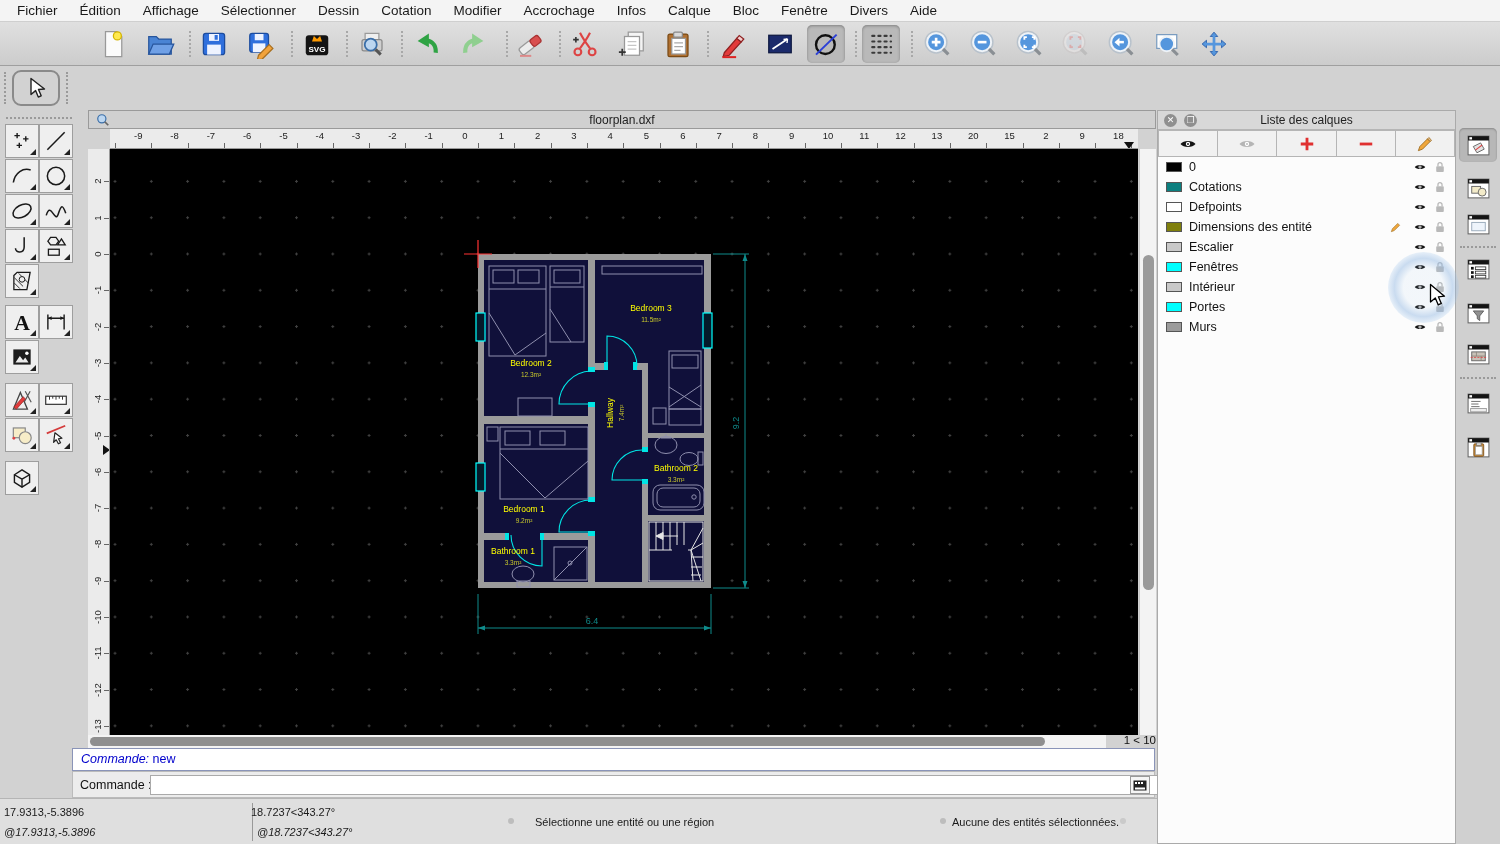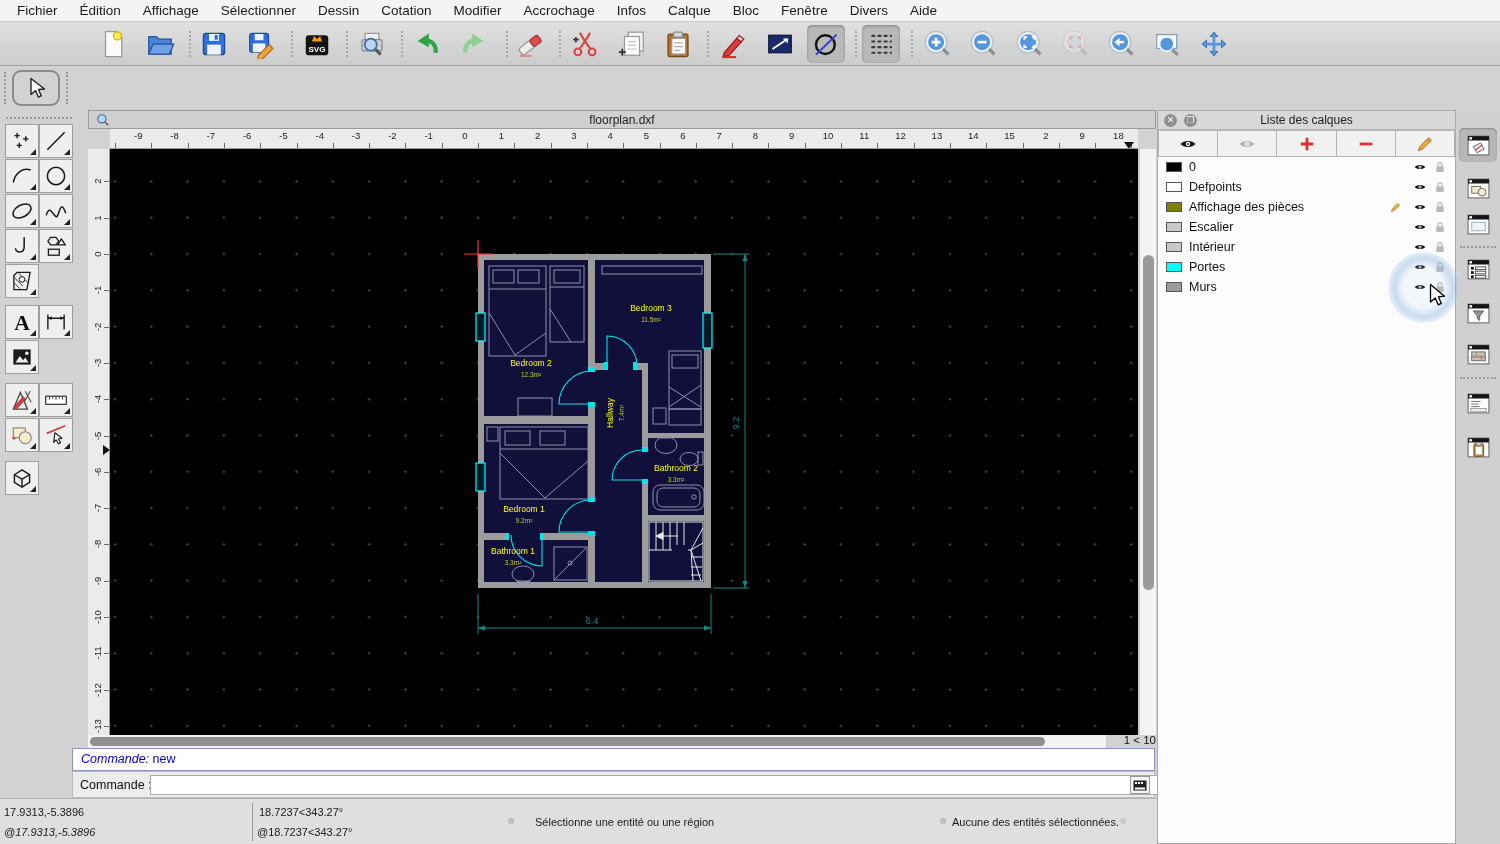--- a/index.html
+++ b/index.html
@@ -437,21 +437,21 @@
     <div class="num" style="left: 681.7px;">9</div>
     <div class="tick" style="left: 694.7px;"></div>
     <div class="num" style="left: 718px;">10</div>
     <div class="tick" style="left: 731px;"></div>
     <div class="num" style="left: 754.3px;">11</div>
     <div class="tick" style="left: 767.3px;"></div>
     <div class="num" style="left: 790.6px;">12</div>
     <div class="tick" style="left: 803.6px;"></div>
     <div class="num" style="left: 826.9px;">13</div>
     <div class="tick" style="left: 839.9px;"></div>
-    <div class="num" style="left: 863.2px;">14</div>
+    <div class="num" style="left: 863.2px;">20</div>
     <div class="tick" style="left: 876.2px;"></div>
     <div class="num" style="left: 899.5px;">15</div>
     <div class="tick" style="left: 912.5px;"></div>
     <div class="num" style="left: 935.8px;">2</div>
     <div class="tick" style="left: 948.8px;"></div>
     <div class="num" style="left: 972.1px;">9</div>
     <div class="tick" style="left: 985.1px;"></div>
     <div class="num" style="left: 1008.4px;">18</div>
     <div class="tick" style="left: 1021.4px;"></div>
     <div class="hptr" style="left: 1014px;"></div>
@@ -638,22 +638,22 @@
         <rect x="5" y="2" width="2" height="2" fill="#fff"></rect>
         <rect x="8" y="2" width="2" height="2" fill="#fff"></rect>
       </svg>
   </div>
 </div>
 
 <div class="statusbar">
   <div class="sb-line" style="left:4px;top:7px;">17.9313,-5.3896</div>
   <div class="sb-line" style="left:4px;top:27px;font-style:italic;">@17.9313,-5.3896</div>
   <div class="sb-div"></div>
-  <div class="sb-line" style="left:259px;top:7px;">18.7237&lt;343.27°</div>
-  <div class="sb-line" style="left:257px;top:27px;">@18.7237&lt;343.27°</div>
+  <div class="sb-line" style="left:251px;top:7px;">18.7237&lt;343.27°</div>
+  <div class="sb-line" style="left:257px;top:27px;font-style:italic;">@18.7237&lt;343.27°</div>
   <div class="sb-dot" style="left:508px;top:19px;"></div>
   <div class="sb-line" style="left:535px;top:17px;">Sélectionne une entité ou une région</div>
 
   <div class="sb-dot" style="left:940px;top:19px;"></div>
   <div class="sb-line" style="left:952px;top:17px;">Aucune des entités sélectionnées.</div>
   <div class="sb-dot" style="left:1120px;top:19px;opacity:.6;"></div>
 </div>
 
 <div class="lp">
   <div class="lp-head">
@@ -701,51 +701,77 @@
             <path d="M3 12c3.5-4.8 14.5-4.8 18 0-3.5 4.8-14.5 4.8-18 0z" fill="#141414"></path>
             <circle cx="12" cy="12" r="2.6" fill="#fff"></circle>
             <circle cx="12" cy="12" r="1.1" fill="#141414"></circle>
           </svg></span>
         <span class="licon l-lock"><svg viewBox="0 0 24 24">
             <rect x="5.5" y="10.5" width="13" height="10" rx="1.5" fill="#b9b9b9"></rect>
             <path d="M8.5 10.5V8a3.5 3.5 0 017 0v2.5" fill="none" stroke="#b9b9b9" stroke-width="2.2"></path>
           </svg></span>
       </div>
       <div class="lrow">
+        <span class="swatch" style="background: rgb(12, 127, 127);"></span>
+        <span class="lname">Cotations</span>
+        <span class="licon l-eye"><svg viewBox="0 0 24 24">
+            <path d="M3 12c3.5-4.8 14.5-4.8 18 0-3.5 4.8-14.5 4.8-18 0z" fill="#141414"></path>
+            <circle cx="12" cy="12" r="2.6" fill="#fff"></circle>
+            <circle cx="12" cy="12" r="1.1" fill="#141414"></circle>
+          </svg></span>
+        <span class="licon l-lock"><svg viewBox="0 0 24 24">
+            <rect x="5.5" y="10.5" width="13" height="10" rx="1.5" fill="#b9b9b9"></rect>
+            <path d="M8.5 10.5V8a3.5 3.5 0 017 0v2.5" fill="none" stroke="#b9b9b9" stroke-width="2.2"></path>
+          </svg></span>
+      </div>
+      <div class="lrow">
         <span class="swatch" style="background: rgb(255, 255, 255);"></span>
         <span class="lname">Defpoints</span>
         <span class="licon l-eye"><svg viewBox="0 0 24 24">
             <path d="M3 12c3.5-4.8 14.5-4.8 18 0-3.5 4.8-14.5 4.8-18 0z" fill="#141414"></path>
             <circle cx="12" cy="12" r="2.6" fill="#fff"></circle>
             <circle cx="12" cy="12" r="1.1" fill="#141414"></circle>
           </svg></span>
         <span class="licon l-lock"><svg viewBox="0 0 24 24">
             <rect x="5.5" y="10.5" width="13" height="10" rx="1.5" fill="#b9b9b9"></rect>
             <path d="M8.5 10.5V8a3.5 3.5 0 017 0v2.5" fill="none" stroke="#b9b9b9" stroke-width="2.2"></path>
           </svg></span>
       </div>
       <div class="lrow">
         <span class="swatch" style="background: rgb(127, 127, 12);"></span>
-        <span class="lname">Affichage des pièces</span>
+        <span class="lname">Dimensions des entité</span>
         <span class="licon l-pen"><svg viewBox="0 0 24 24">
             <path d="M4 20l1.8-5L15 5.8l3.2 3.2L9 18.2z" fill="#f0a73c" stroke="#9a6a1f"></path>
           </svg></span>
         <span class="licon l-eye"><svg viewBox="0 0 24 24">
             <path d="M3 12c3.5-4.8 14.5-4.8 18 0-3.5 4.8-14.5 4.8-18 0z" fill="#141414"></path>
             <circle cx="12" cy="12" r="2.6" fill="#fff"></circle>
             <circle cx="12" cy="12" r="1.1" fill="#141414"></circle>
           </svg></span>
         <span class="licon l-lock"><svg viewBox="0 0 24 24">
             <rect x="5.5" y="10.5" width="13" height="10" rx="1.5" fill="#b9b9b9"></rect>
             <path d="M8.5 10.5V8a3.5 3.5 0 017 0v2.5" fill="none" stroke="#b9b9b9" stroke-width="2.2"></path>
           </svg></span>
       </div>
       <div class="lrow">
         <span class="swatch" style="background: rgb(200, 200, 200);"></span>
         <span class="lname">Escalier</span>
+        <span class="licon l-eye"><svg viewBox="0 0 24 24">
+            <path d="M3 12c3.5-4.8 14.5-4.8 18 0-3.5 4.8-14.5 4.8-18 0z" fill="#141414"></path>
+            <circle cx="12" cy="12" r="2.6" fill="#fff"></circle>
+            <circle cx="12" cy="12" r="1.1" fill="#141414"></circle>
+          </svg></span>
+        <span class="licon l-lock"><svg viewBox="0 0 24 24">
+            <rect x="5.5" y="10.5" width="13" height="10" rx="1.5" fill="#b9b9b9"></rect>
+            <path d="M8.5 10.5V8a3.5 3.5 0 017 0v2.5" fill="none" stroke="#b9b9b9" stroke-width="2.2"></path>
+          </svg></span>
+      </div>
+      <div class="lrow">
+        <span class="swatch" style="background: rgb(0, 255, 255);"></span>
+        <span class="lname">Fenêtres</span>
         <span class="licon l-eye"><svg viewBox="0 0 24 24">
             <path d="M3 12c3.5-4.8 14.5-4.8 18 0-3.5 4.8-14.5 4.8-18 0z" fill="#141414"></path>
             <circle cx="12" cy="12" r="2.6" fill="#fff"></circle>
             <circle cx="12" cy="12" r="1.1" fill="#141414"></circle>
           </svg></span>
         <span class="licon l-lock"><svg viewBox="0 0 24 24">
             <rect x="5.5" y="10.5" width="13" height="10" rx="1.5" fill="#b9b9b9"></rect>
             <path d="M8.5 10.5V8a3.5 3.5 0 017 0v2.5" fill="none" stroke="#b9b9b9" stroke-width="2.2"></path>
           </svg></span>
       </div>

